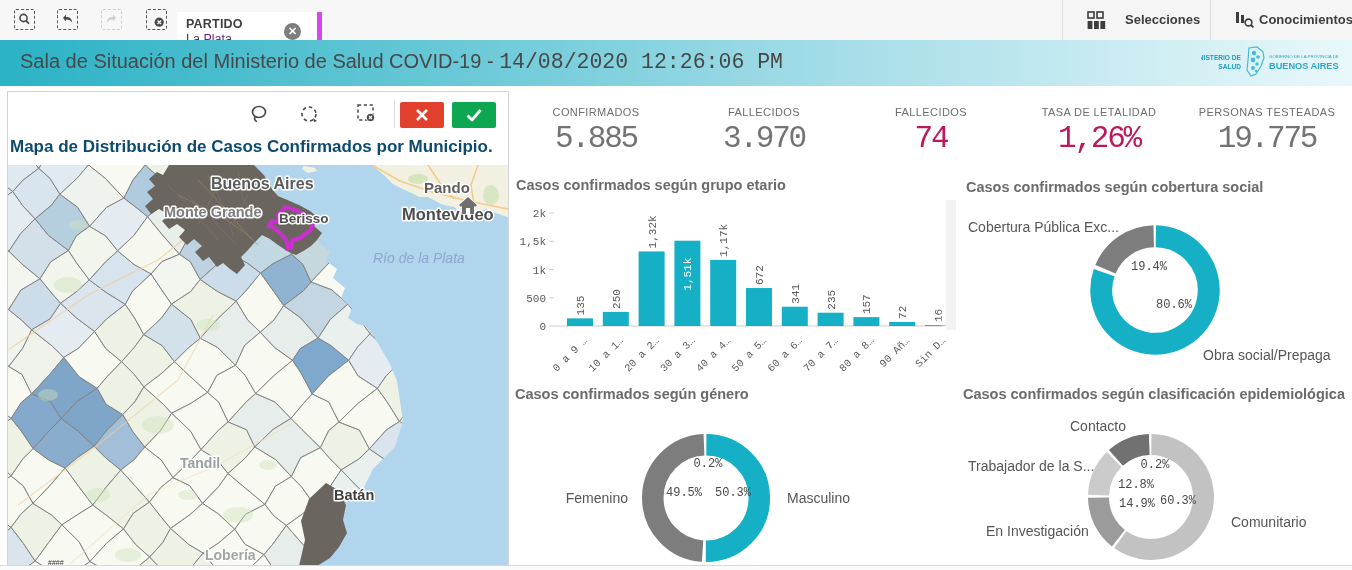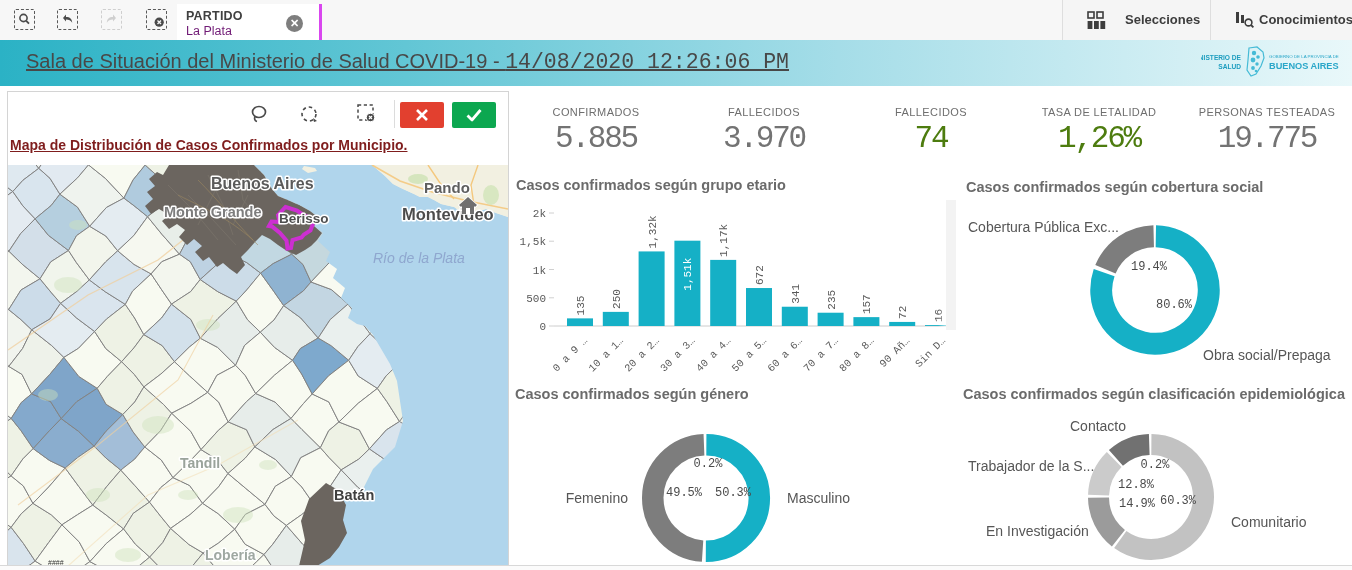--- a/index.html
+++ b/index.html
@@ -3,49 +3,49 @@
 
 * { margin:0; padding:0; box-sizing:border-box; }
 html,body { width:1352px; height:570px; overflow:hidden; background:#fff;
   font-family:"Liberation Sans", sans-serif; }
 #page { position:relative; width:1352px; height:570px; background:#ffffff; }
 
 #topbar { position:absolute; left:0; top:0; width:1352px; height:40px; background:#f7f7f7; }
 .tico { position:absolute; top:9px; width:21px; height:21px; }
 .dashbox { position:absolute; inset:0; border:1.6px dashed #595959; border-radius:2px; }
 .dashbox.lt { border-color:#cfcfcf; }
-#chip { position:absolute; left:177px; top:4px; width:145px; height:40px; background:#ffffff;
-  border-right:3px solid #d946ef; }
+#chip { position:absolute; left:177px; top:12px; width:145px; height:40px; background:#ffffff;
+  border-right:5px solid #d946ef; }
 #chip .t1 { position:absolute; left:9px; top:5px; font-size:12.5px; font-weight:bold; color:#404040; letter-spacing:0.2px;}
 #chip .t2 { position:absolute; left:9px; top:20px; font-size:12.5px; color:#701a75; }
 #chip .green { position:absolute; left:0; bottom:0; width:5px; height:4px; background:#00a151; }
 #chip .close { position:absolute; right:16px; top:11px; width:17px; height:17px; border-radius:50%;
   background:#7e7e7e; color:#fff; font-size:11px; line-height:17px; text-align:center; font-weight:bold;}
 .topbtn { position:absolute; top:0; height:40px; background:#f5f5f5; border-left:1px solid #dedede; }
 .topbtn .lbl { position:absolute; top:12px; font-size:13px; font-weight:bold; color:#3d3d3d; }
 
 #titlebar { position:absolute; left:0; top:40px; width:1352px; height:46px;
   background:linear-gradient(90deg, #2bb2c5 0%, #62c6d5 30%, #a5dde8 62%, #e9f8fa 100%); }
-#titlebar .txt { position:absolute; left:26px; top:10px; font-size:20px; color:#484848; white-space:nowrap;text-decoration:underline;}
+#titlebar .txt { position:absolute; left:20px; top:10px; font-size:20px; color:#484848; white-space:nowrap;}
 #titlebar .mono { font-family:"Liberation Mono", monospace; font-size:21.5px; }
 
 #mappanel { position:absolute; left:7px; top:91px; width:502px; height:475px;
   background:#ffffff; border:1px solid #d4d4d4; border-bottom:none; }
 #maphead { position:absolute; left:0; top:0; width:500px; height:43px; background:#fff; }
 .mbtn { position:absolute; top:10px; width:44px; height:26px; border-radius:2px; }
 .mbtn.red { background:#e2402f; }
 .mbtn.grn { background:#0ca750; }
 .mbtn svg { position:absolute; left:50%; top:50%; transform:translate(-50%,-50%); }
-#maptitle { position:absolute; left:2px; top:45px; font-size:14px; font-weight:bold; color:#7f1d1d; white-space:nowrap;text-decoration:underline; }
+#maptitle { position:absolute; left:2px; top:45px; font-size:17px; font-weight:bold; color:#0c4a6e; white-space:nowrap; }
 
 .kpi { position:absolute; top:106px; width:168px; text-align:center; }
 .kpi .lab { font-size:11px; color:#6e6e6e; letter-spacing:0.4px; }
 .kpi .num { margin-top:2px; font-family:"Liberation Mono", monospace; font-size:31px;
   letter-spacing:-2.2px; margin-top:3px; color:#737373; }
-.kpi .num.grey { color:#4d7c0f; }
+.kpi .num.grey { color:#be185d; }
 
 #botline { position:absolute; left:0; top:565px; width:1352px; height:1px; background:#d8d8d8; }
 #botstrip { position:absolute; left:0; top:566px; width:1352px; height:4px; background:#fbfbfb; }
 
 </style></head><body>
 <div id="page">
 <div id="topbar">
 <div class="tico" style="left:14px"><div class="dashbox"></div><svg width="21" height="21" viewBox="0 0 21 21">
           <circle cx="9.5" cy="9" r="3.6" fill="none" stroke="#4a4a4a" stroke-width="1.6"></circle>
           <line x1="12.2" y1="11.8" x2="15" y2="14.6" stroke="#4a4a4a" stroke-width="1.8"></line>

